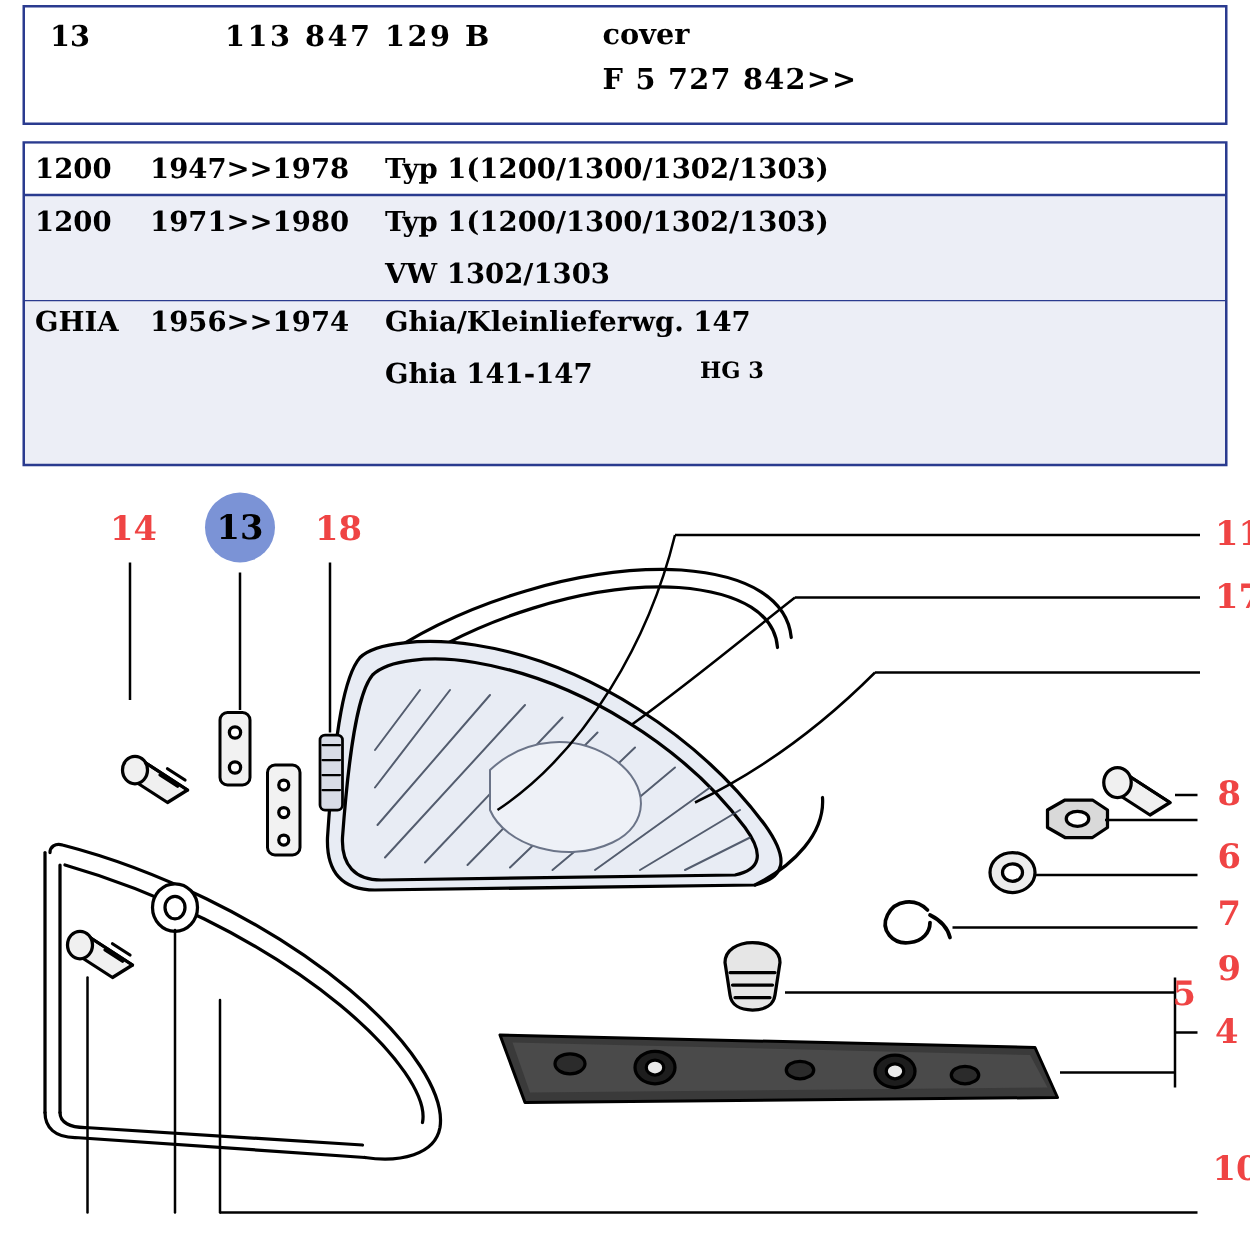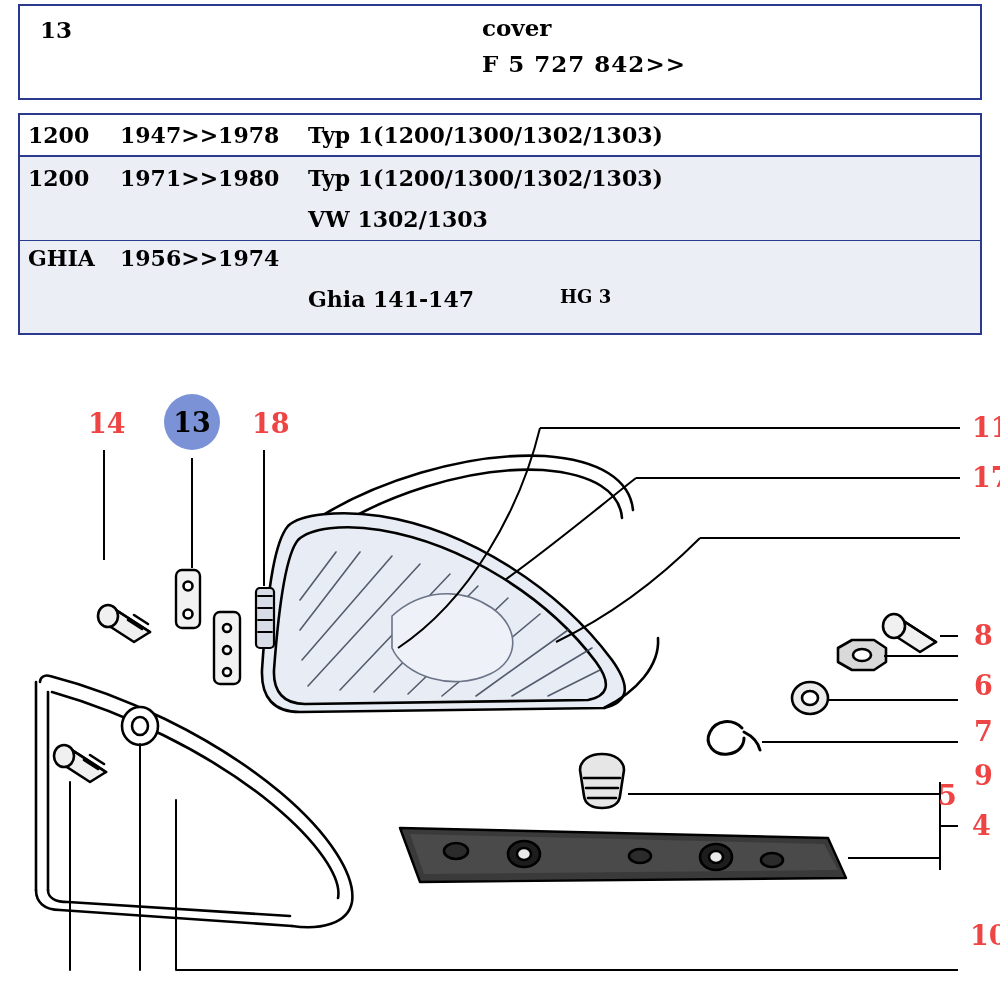--- a/index.html
+++ b/index.html
@@ -16,21 +16,21 @@
   .table-top{
     position:absolute;left:18px;top:4px;width:964px;height:96px;
     border:2px solid #2a3b8f;background:#ffffff;box-sizing:border-box;
   }
   .c-num{position:absolute;left:20px;top:10px;font-size:23px;font-weight:bold;}
   .c-pn{position:absolute;left:160px;top:10px;font-size:23px;font-weight:bold;letter-spacing:2px;}
   .c-desc{position:absolute;left:462px;top:8px;font-size:23px;font-weight:bold;}
   .c-desc2{position:absolute;left:462px;top:44px;font-size:23px;font-weight:bold;letter-spacing:1px;}
 
   .table-bottom{
-    position:absolute;left:18px;top:113px;width:964px;height:222px;
+    position:absolute;left:18px;top:113px;width:964px;height:260px;
     border:2px solid #2a3b8f;background:#eceef6;box-sizing:border-box;
   }
   .band{position:absolute;left:0;width:100%;box-sizing:border-box;}
   .band-hl{background:#ffffff;border-bottom:2px solid #2a3b8f;}
   .band-sep{border-bottom:1px solid #2a3b8f;}
   .bcol-a{position:absolute;left:8px;font-size:22px;font-weight:bold;}
   .bcol-b{position:absolute;left:100px;font-size:22px;font-weight:bold;letter-spacing:0px;}
   .bcol-c{position:absolute;left:288px;font-size:22px;font-weight:bold;}
   .bcol-d{position:absolute;left:540px;font-size:18px;font-weight:bold;}
 
@@ -48,20 +48,21 @@
     font-family:"DejaVu Serif", serif;font-weight:bold;font-size:27px;color:#000;
   }
 </style>
 </head>
 <body>
 
 <div class="sheet">
 
   <div class="table-top">
     <div class="c-num">13</div>
+    <div class="c-pn">113  847  129  B</div>
     <div class="c-desc">cover</div>
     <div class="c-desc2">F  5  727 842&gt;&gt;</div>
   </div>
 
   <div class="table-bottom">
 
     <div class="band band-hl" style="top:0;height:42px;">
       <div class="bcol-a" style="top:7px;">1200</div>
       <div class="bcol-b" style="top:7px;">1947&gt;&gt;1978</div>
       <div class="bcol-c" style="top:7px;">Typ 1(1200/1300/1302/1303)</div>
@@ -70,20 +71,21 @@
     <div class="band band-sep" style="top:42px;height:84px;">
       <div class="bcol-a" style="top:8px;">1200</div>
       <div class="bcol-b" style="top:8px;">1971&gt;&gt;1980</div>
       <div class="bcol-c" style="top:8px;">Typ 1(1200/1300/1302/1303)</div>
       <div class="bcol-c" style="top:49px;">VW 1302/1303</div>
     </div>
 
     <div class="band" style="top:122px;height:84px;">
       <div class="bcol-a" style="top:8px;">GHIA</div>
       <div class="bcol-b" style="top:8px;">1956&gt;&gt;1974</div>
+      <div class="bcol-c" style="top:8px;">Ghia/Kleinlieferwg. 147</div>
       <div class="bcol-c" style="top:49px;">Ghia 141-147</div>
       <div class="bcol-d" style="top:49px;">HG 3</div>
     </div>
   </div>
 
   <div class="diagram">
 
     <svg class="dg" viewBox="0 0 1000 670">
       <defs>
         <pattern id="hatch" width="10" height="10" patternUnits="userSpaceOnUse" patternTransform="rotate(40)">

